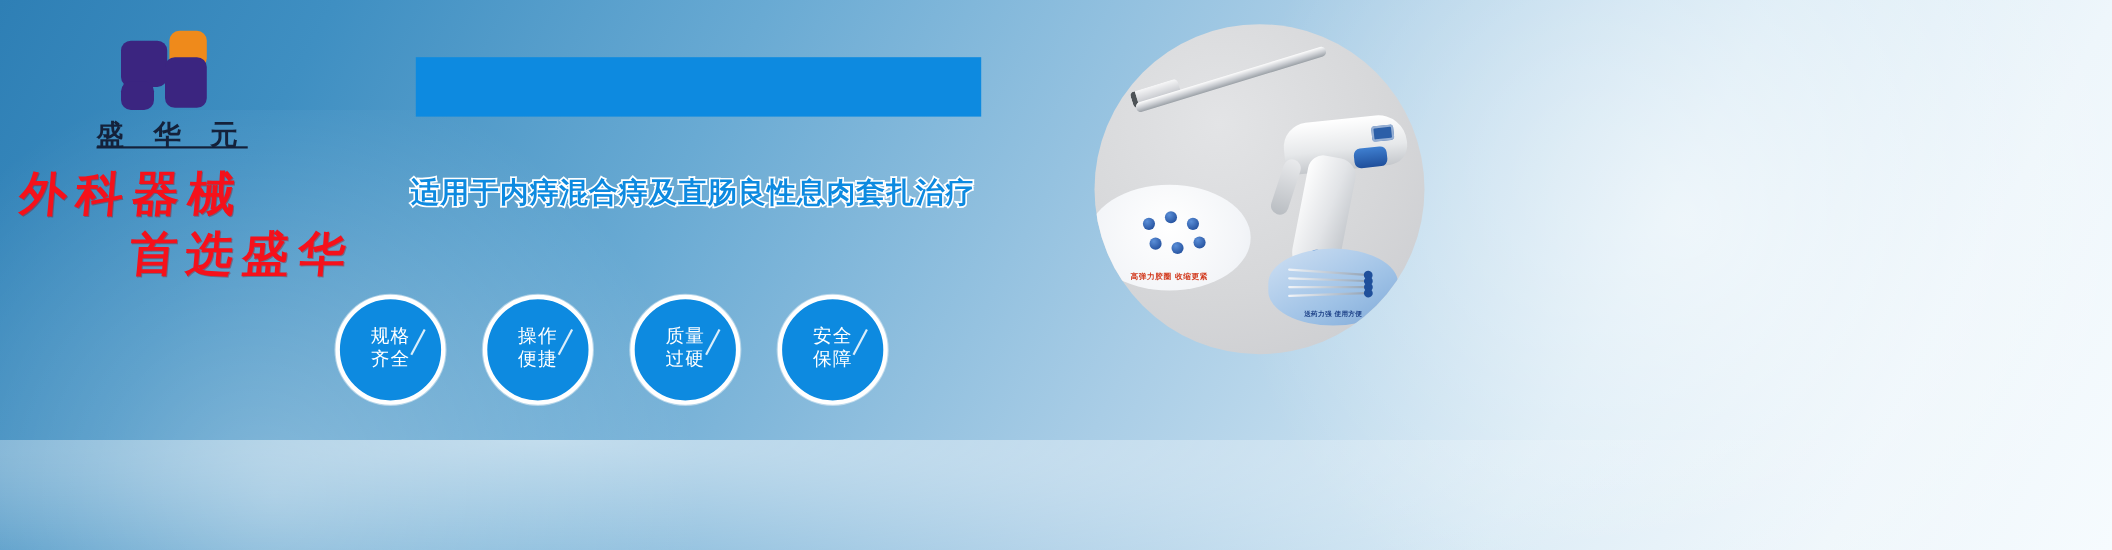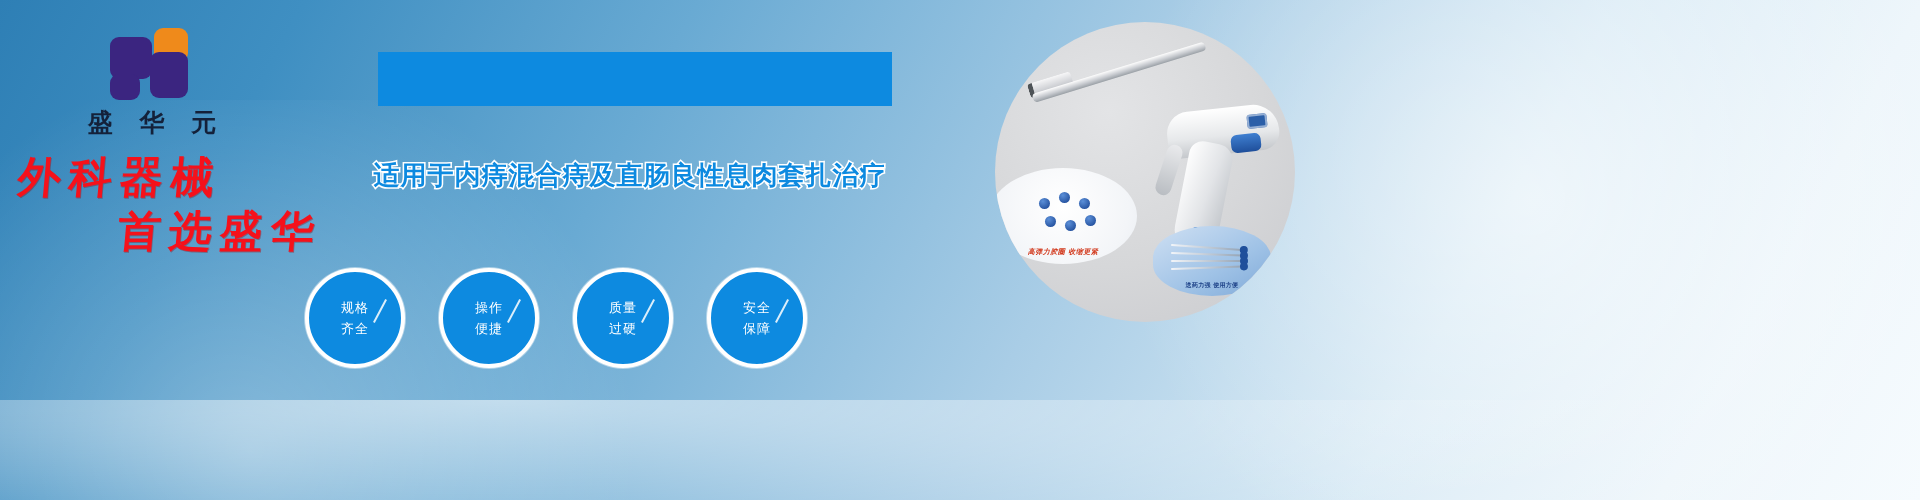--- a/index.html
+++ b/index.html
@@ -28,20 +28,21 @@
   .logo-mark{position:relative;width:84px;height:72px;margin:0 auto;}
   .lm{position:absolute;border-radius:9px;}
   .lm.a{left:0px;  top:9px;  width:42px;height:42px;background:#3b2580;}
   .lm.b{left:44px; top:0px;  width:34px;height:34px;background:#ef8a1b;}
   .lm.c{left:40px; top:24px; width:38px;height:46px;background:#3b2580;}
   .lm.d{left:0px;  top:46px; width:30px;height:26px;background:#3b2580;}
   .logo-name{
     margin-top:6px;color:#14213a;font-size:25px;font-weight:bold;
     letter-spacing:9px;text-indent:9px;white-space:nowrap;
     font-family:"DejaVu Sans","Liberation Sans",sans-serif;
+    text-decoration:underline;
   }
 
   
   #calli{position:absolute;left:18px;top:152px;width:340px;pointer-events:none;}
   .calli-line{
     color:#f5111b;font-weight:bold;font-size:43px;line-height:50px;
     letter-spacing:8px;white-space:nowrap;
     font-family:"DejaVu Serif","Liberation Serif",serif;
     text-shadow:1px 1px 0 rgba(150,0,0,.35);
     transform:skewX(-5deg);
@@ -72,22 +73,22 @@
     paint-order:stroke fill;
   }
 
   
   #badges{position:absolute;left:305px;top:268px;width:560px;height:100px;display:flex;gap:34px;}
   .badge{
     position:relative;width:92px;height:92px;border-radius:50%;
     background:#0d8ae0;border:4px solid #ffffff;
     box-shadow:0 0 0 1px rgba(255,255,255,.45);
     display:flex;flex-direction:column;align-items:center;justify-content:center;
-    color:#ffffff;font-size:13px;line-height:21px;font-weight:normal;
-    font-family:Liberation Serif, serif;
+    color:#ffffff;font-size:17px;line-height:21px;font-weight:normal;
+    font-family:Liberation Mono, monospace;
   }
   .badge .slash{
     position:absolute;right:20px;top:26px;width:2px;height:26px;
     background:rgba(255,255,255,.85);transform:rotate(28deg);
   }
   .badge span{position:relative;z-index:2;letter-spacing:1px;}
 
   
   #photo{
     position:absolute;left:995px;top:22px;width:300px;height:300px;border-radius:50%;
@@ -142,21 +143,20 @@
     background:radial-gradient(circle at 50% 40%,#ffffff 0%,#f3f5f8 70%,#e9edf2 100%);
   }
   .band{position:absolute;width:11px;height:11px;border-radius:50%;
         background:radial-gradient(circle at 35% 30%,#5b8fd8,#16418f);}
   .b1{left:50px;top:30px;} .b2{left:70px;top:24px;} .b3{left:90px;top:30px;}
   .b4{left:56px;top:48px;} .b5{left:76px;top:52px;} .b6{left:96px;top:47px;}
   .inset-bands .cap{
     position:absolute;left:0;bottom:7px;width:100%;text-align:center;
     font-size:7px;font-weight:bold;color:#d23a1e;letter-spacing:.5px;white-space:nowrap;
     font-family:"DejaVu Sans","Liberation Sans",sans-serif;
-    font-style:italic;
   }
   
   .inset-needles{
     position:absolute;left:158px;top:204px;width:118px;height:70px;border-radius:50%/45%;
     background:linear-gradient(150deg,#cfe0f3,#9fc2e6 60%,#7fa9d8);
   }
   .needle{position:absolute;height:2px;background:linear-gradient(90deg,#f2f5f9,#93a3b5);
           border-radius:1px;transform-origin:left center;}
   .n1{left:18px;top:18px;width:72px;transform:rotate(4deg);}
   .n2{left:18px;top:26px;width:72px;transform:rotate(2deg);}

